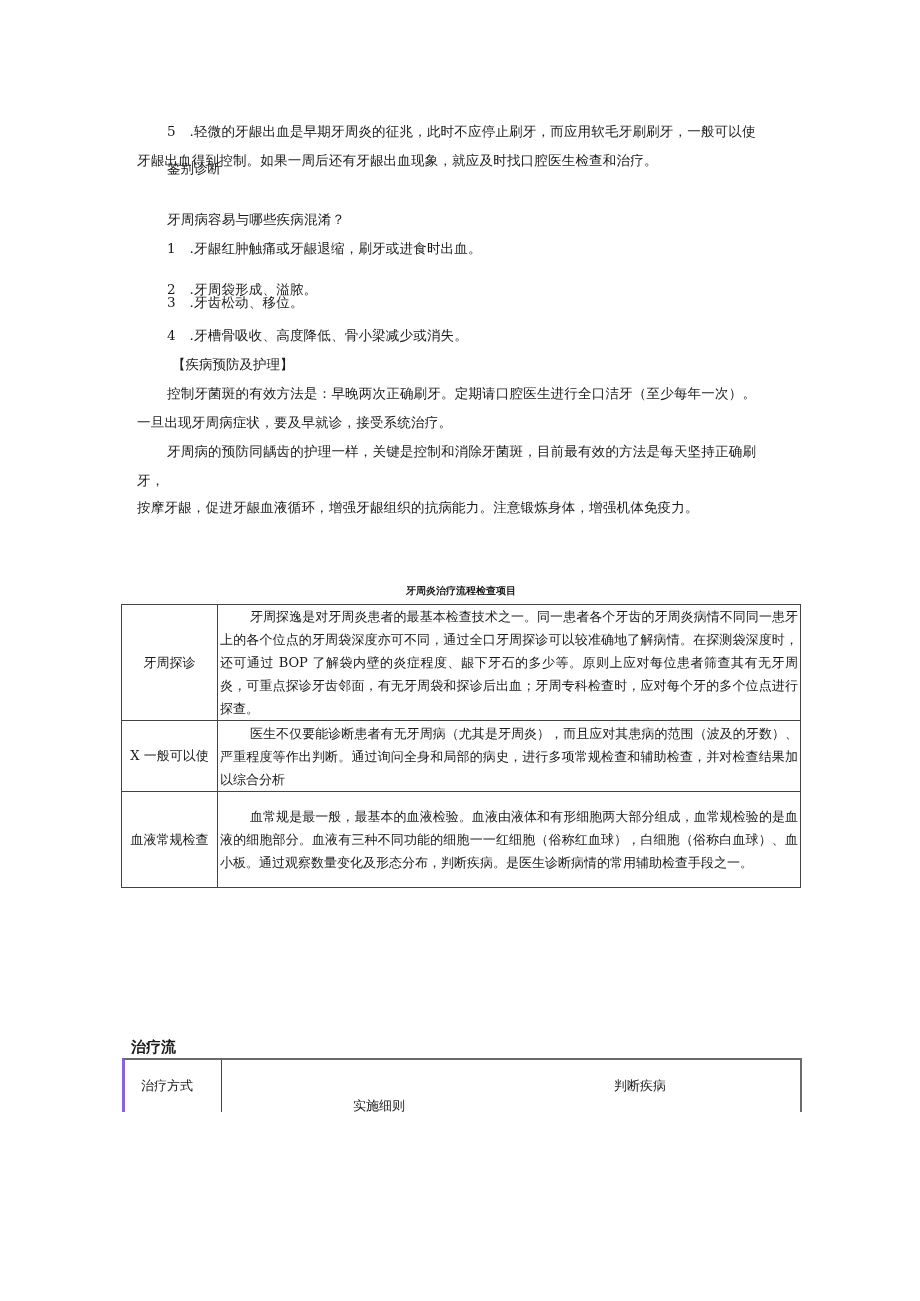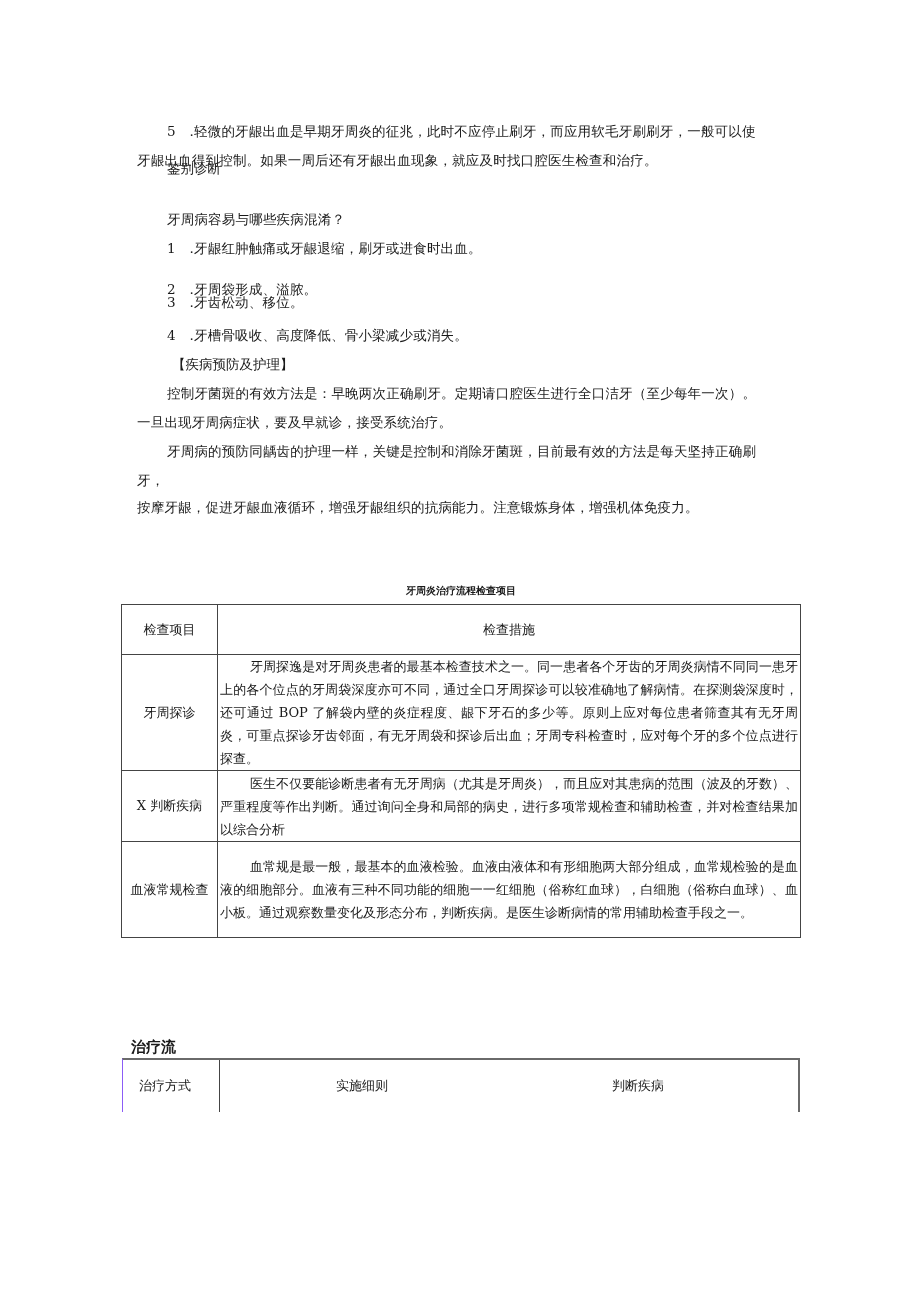--- a/index.html
+++ b/index.html
@@ -83,21 +83,21 @@
       font-family: "DejaVu Sans", "Liberation Sans", sans-serif;
       font-size: 15px;
     }
     .table2 {
       position: absolute;
       left: 122px;
       top: 1058px;
       width: 675px;
       height: 52px;
       border-top: 2px solid #6a6a6a;
-      border-left: 1px solid #8b5cf6;
+      border-left: 3px solid #8b5cf6;
       border-right: 2px solid #6a6a6a;
       font-size: 13px;
     }
     .table2 .divider {
       position: absolute;
       left: 96px;
       top: 0;
       bottom: 0;
       border-left: 1px solid #444;
     }
@@ -128,45 +128,41 @@
 <div class="p" style="top:493px;">按摩牙龈，促进牙龈血液循环，增强牙龈组织的抗病能力。注意锻炼身体，增强机体免疫力。</div>
 
 <div class="table-title">牙周炎治疗流程检查项目</div>
 
 <table class="exam">
   <colgroup>
     <col style="width:96px">
     <col>
   </colgroup>
   <tbody>
-      <tr class="row-head">
-    <td class="name">检查项目</td>
-    <td class="head-center">检查措施</td>
-  </tr>
   <tr class="row-1">
     <td class="name">牙周探诊</td>
     <td class="desc">
           <div class="ind" style="text-indent:30px; padding-left:0;">牙周探逸是对牙周炎患者的最基本检查技术之一。同一患者各个牙齿的牙周炎病情不同同一患牙上的各个位点的牙周袋深度亦可不同，通过全口牙周探诊可以较准确地了解病情。在探测袋深度时，还可通过 BOP 了解袋内壁的炎症程度、龈下牙石的多少等。原则上应对每位患者筛查其有无牙周炎，可重点探诊牙齿邻面，有无牙周袋和探诊后出血；牙周专科检查时，应对每个牙的多个位点进行探查。</div>
         </td>
   </tr>
   <tr class="row-2">
-    <td class="name">X 判断疾病</td>
+    <td class="name">X 一般可以使</td>
     <td class="desc">
           <div style="text-indent:30px;">医生不仅要能诊断患者有无牙周病（尤其是牙周炎），而且应对其患病的范围（波及的牙数）、严重程度等作出判断。通过询问全身和局部的病史，进行多项常规检查和辅助检查，并对检查结果加以综合分析</div>
         </td>
   </tr>
   <tr class="row-4">
     <td class="name">血液常规检查</td>
     <td class="desc">
           <div style="text-indent:30px;">血常规是最一般，最基本的血液检验。血液由液体和有形细胞两大部分组成，血常规检验的是血液的细胞部分。血液有三种不同功能的细胞一一红细胞（俗称红血球），白细胞（俗称白血球）、血小板。通过观察数量变化及形态分布，判断疾病。是医生诊断病情的常用辅助检查手段之一。</div>
         </td>
   </tr>
 </tbody>
   </table>
 
 <div class="table2-title">治疗流</div>
 
 <div class="table2">
   <div class="divider"></div>
   <div class="c" style="left:16px;">治疗方式</div>
-  <div class="c" style="left:213px;">实施细则</div>
+  <div class="c" style="left:228px;margin-top:20px;">实施细则</div>
   <div class="c" style="left:489px;">判断疾病</div>
 </div>
 
 </body></html>

